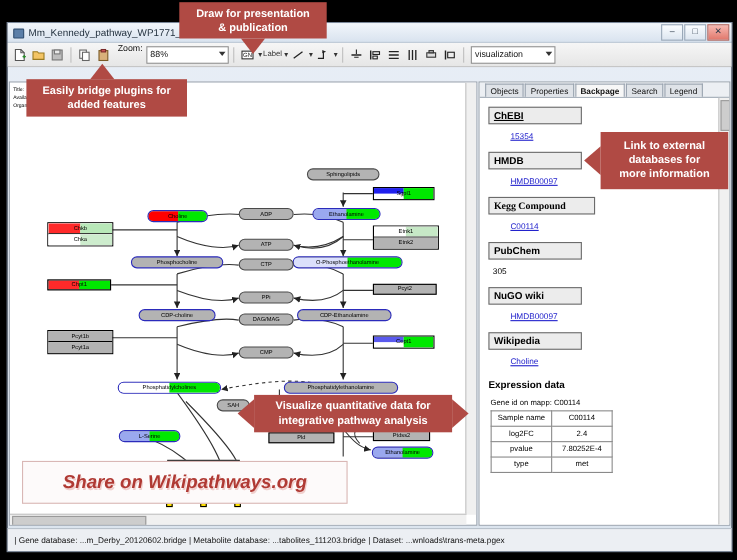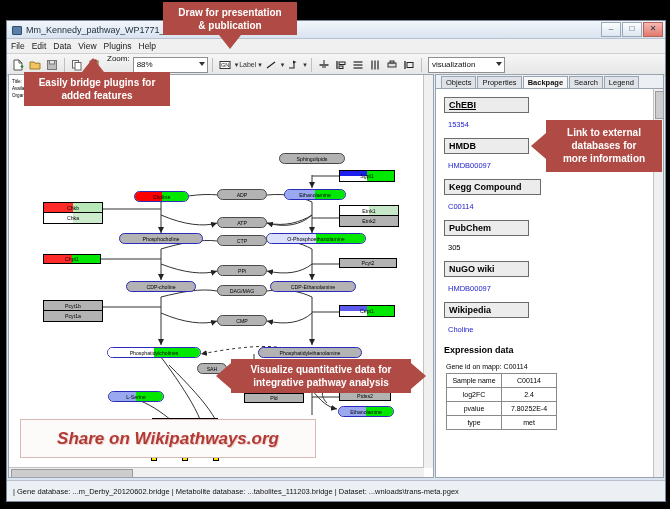--- a/index.html
+++ b/index.html
@@ -46,21 +46,21 @@
 
   
   .tabs{display:flex;height:13px;align-items:center;padding-left:5px;background:#eceff3;border-bottom:1px solid #9aa4b0;}
   .tab{font-size:7.5px;padding:1px 4px;border:1px solid #9aa4b0;border-bottom:none;background:#dfe3e8;color:#111;margin-right:1px;}
   .tab.active{background:#f7f7f7;font-weight:bold;}
   .panelbody{position:absolute;left:0;top:14px;right:0;bottom:0;background:#fff;overflow:hidden;padding:6px 0 0 8px;}
 
   .dbhead{width:85px;border:1px solid #6b6b6b;background:#ececec;font-size:9px;font-weight:bold;
     color:#000;padding:2px 4px;margin-top:7px;box-sizing:border-box;}
   .dbhead:first-child{margin-top:2px;text-decoration:underline;}
-  .dblink{font-size:7.5px;color:#2222cc;margin:3px 0 0 4px;display:inline-block;}
+  .dblink{font-size:7.5px;color:#2222cc;text-decoration:underline;margin:3px 0 0 20px;display:inline-block;}
   .dbplain{font-size:7.5px;color:#000;margin:3px 0 0 4px;display:inline-block;}
   .exprhead{font-size:9px;font-weight:bold;color:#000;margin:9px 16px 0 0;}
   .geneid{font-size:7px;color:#000;margin:8px 0 3px 2px;}
   table.expr{border-collapse:collapse;margin-left:2px;}
   table.expr td{border:1px solid #8a8a8a;font-size:7px;text-align:center;width:52px;height:11px;color:#000;}
 
   
   .vscroll{position:absolute;right:0;top:14px;bottom:0;width:9px;background:#f0f0f0;border-left:1px solid #c2c2c2;}
   .vthumb{position:absolute;left:1px;top:2px;width:7px;height:26px;background:#cdcdcd;border:1px solid #9a9a9a;}
   .canv-vscroll{position:absolute;right:0;top:0;bottom:9px;width:9px;background:#f0f0f0;border-left:1px solid #c2c2c2;}
@@ -112,28 +112,20 @@
     <div class="titlebar">
       <div class="tb-icon"></div>
       <div class="title-text">Mm_Kennedy_pathway_WP1771_45176.gpml</div>
       <div class="win-btns">
         <div class="win-btn">–</div>
         <div class="win-btn">□</div>
         <div class="win-btn close">✕</div>
       </div>
     </div>
 
-    <div class="menubar">
-      <span>File</span>
-      <span>Edit</span>
-      <span>Data</span>
-      <span>View</span>
-      <span>Plugins</span>
-      <span>Help</span>
-    </div>
 
     <div class="toolbar">
       <div class="tbtn">
         <svg width="12" height="12" viewBox="0 0 12 12">
             <path d="M2 1h5l3 3v7H2z" fill="#fff" stroke="#555"></path>
             <path d="M7 1v3h3" fill="none" stroke="#555"></path>
             <path d="M8.5 7.5h3M10 6v3" stroke="#2a8a2a" stroke-width="1.2"></path>
           </svg>
       </div>
       <div class="tbtn">
@@ -497,21 +489,21 @@
           <div class="tab">Legend</div>
         </div>
 
         <div class="panelbody">
           <div class="dbhead">ChEBI</div>
           <a class="dblink">15354</a>
 
           <div class="dbhead">HMDB</div>
           <a class="dblink">HMDB00097</a>
 
-          <div class="dbhead" style="width:97px;">Kegg Compound</div>
+          <div class="dbhead" style="width:97px;font-family:Liberation Serif, serif;">Kegg Compound</div>
           <a class="dblink">C00114</a>
 
           <div class="dbhead">PubChem</div>
           <span class="dbplain">305</span>
 
           <div class="dbhead">NuGO wiki</div>
           <a class="dblink">HMDB00097</a>
 
           <div class="dbhead">Wikipedia</div>
           <a class="dblink">Choline</a>

